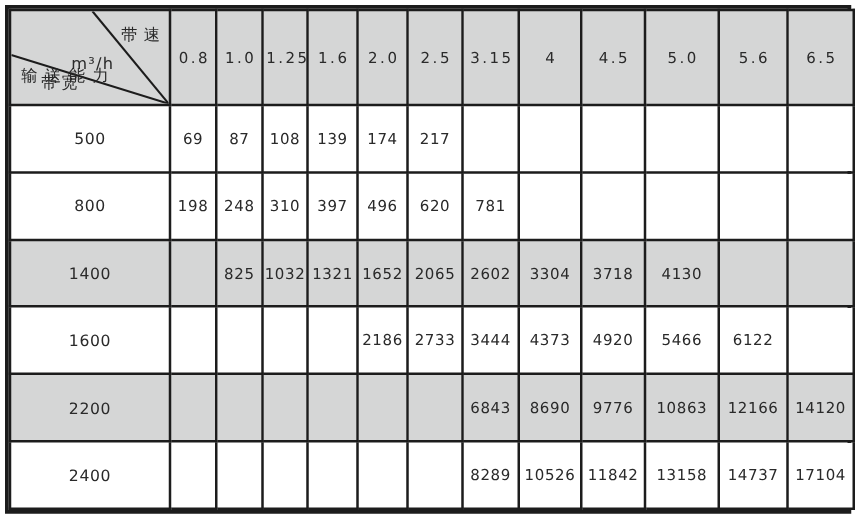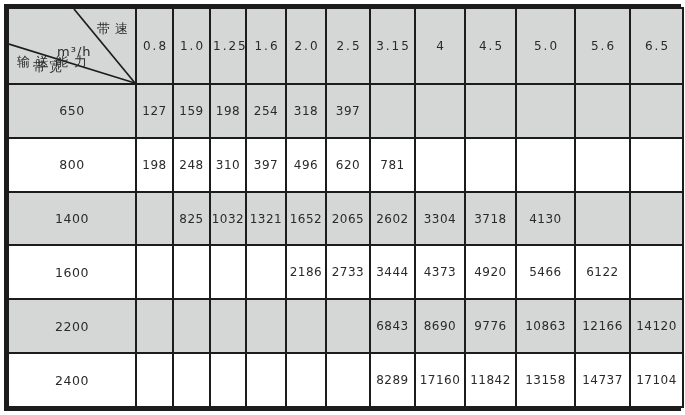--- a/index.html
+++ b/index.html
@@ -105,28 +105,28 @@
             <th class="speed-th">2.5</th>
             <th class="speed-th">3.15</th>
             <th class="speed-th">4</th>
             <th class="speed-th">4.5</th>
             <th class="speed-th">5.0</th>
             <th class="speed-th">5.6</th>
             <th class="speed-th">6.5</th>
           </tr>
       </thead>
       <tbody id="table-body">
-          <tr class="shaded">
-            <td class="label-cell">650</td>
-            <td class="value-cell">127</td>
-            <td class="value-cell">159</td>
-            <td class="value-cell">198</td>
-            <td class="value-cell">254</td>
-            <td class="value-cell">318</td>
-            <td class="value-cell">397</td>
+          <tr class="">
+            <td class="label-cell">500</td>
+            <td class="value-cell">69</td>
+            <td class="value-cell">87</td>
+            <td class="value-cell">108</td>
+            <td class="value-cell">139</td>
+            <td class="value-cell">174</td>
+            <td class="value-cell">217</td>
             <td class="value-cell"></td>
             <td class="value-cell"></td>
             <td class="value-cell"></td>
             <td class="value-cell"></td>
             <td class="value-cell"></td>
             <td class="value-cell"></td>
           </tr>
           <tr class="">
             <td class="label-cell">800</td>
             <td class="value-cell">198</td>
@@ -189,21 +189,21 @@
           </tr>
           <tr class="">
             <td class="label-cell">2400</td>
             <td class="value-cell"></td>
             <td class="value-cell"></td>
             <td class="value-cell"></td>
             <td class="value-cell"></td>
             <td class="value-cell"></td>
             <td class="value-cell"></td>
             <td class="value-cell">8289</td>
-            <td class="value-cell">17160</td>
+            <td class="value-cell">10526</td>
             <td class="value-cell">11842</td>
             <td class="value-cell">13158</td>
             <td class="value-cell">14737</td>
             <td class="value-cell">17104</td>
           </tr>
         </tbody>
     </table>
   </div>
 </div>
 

